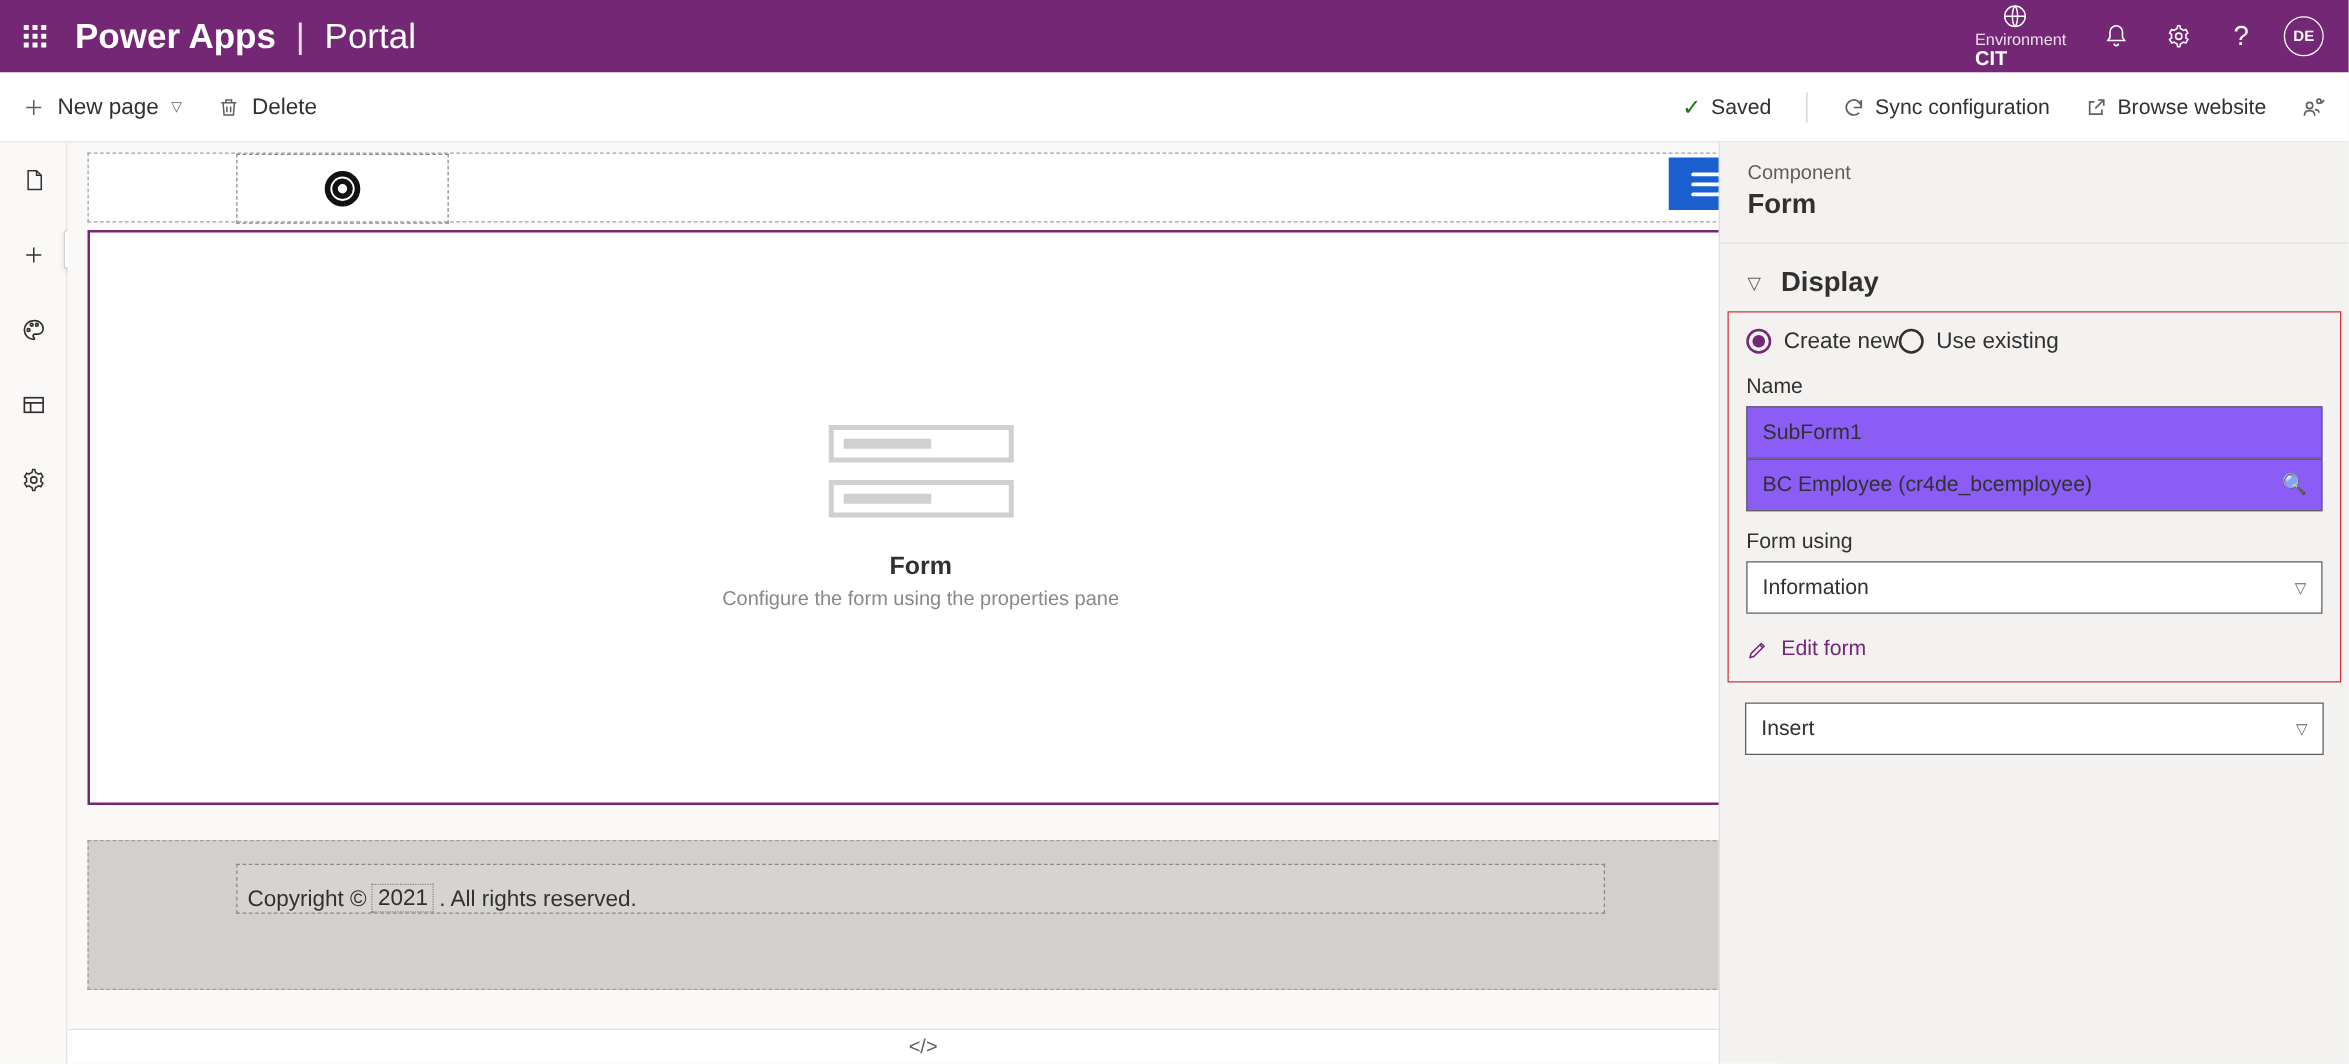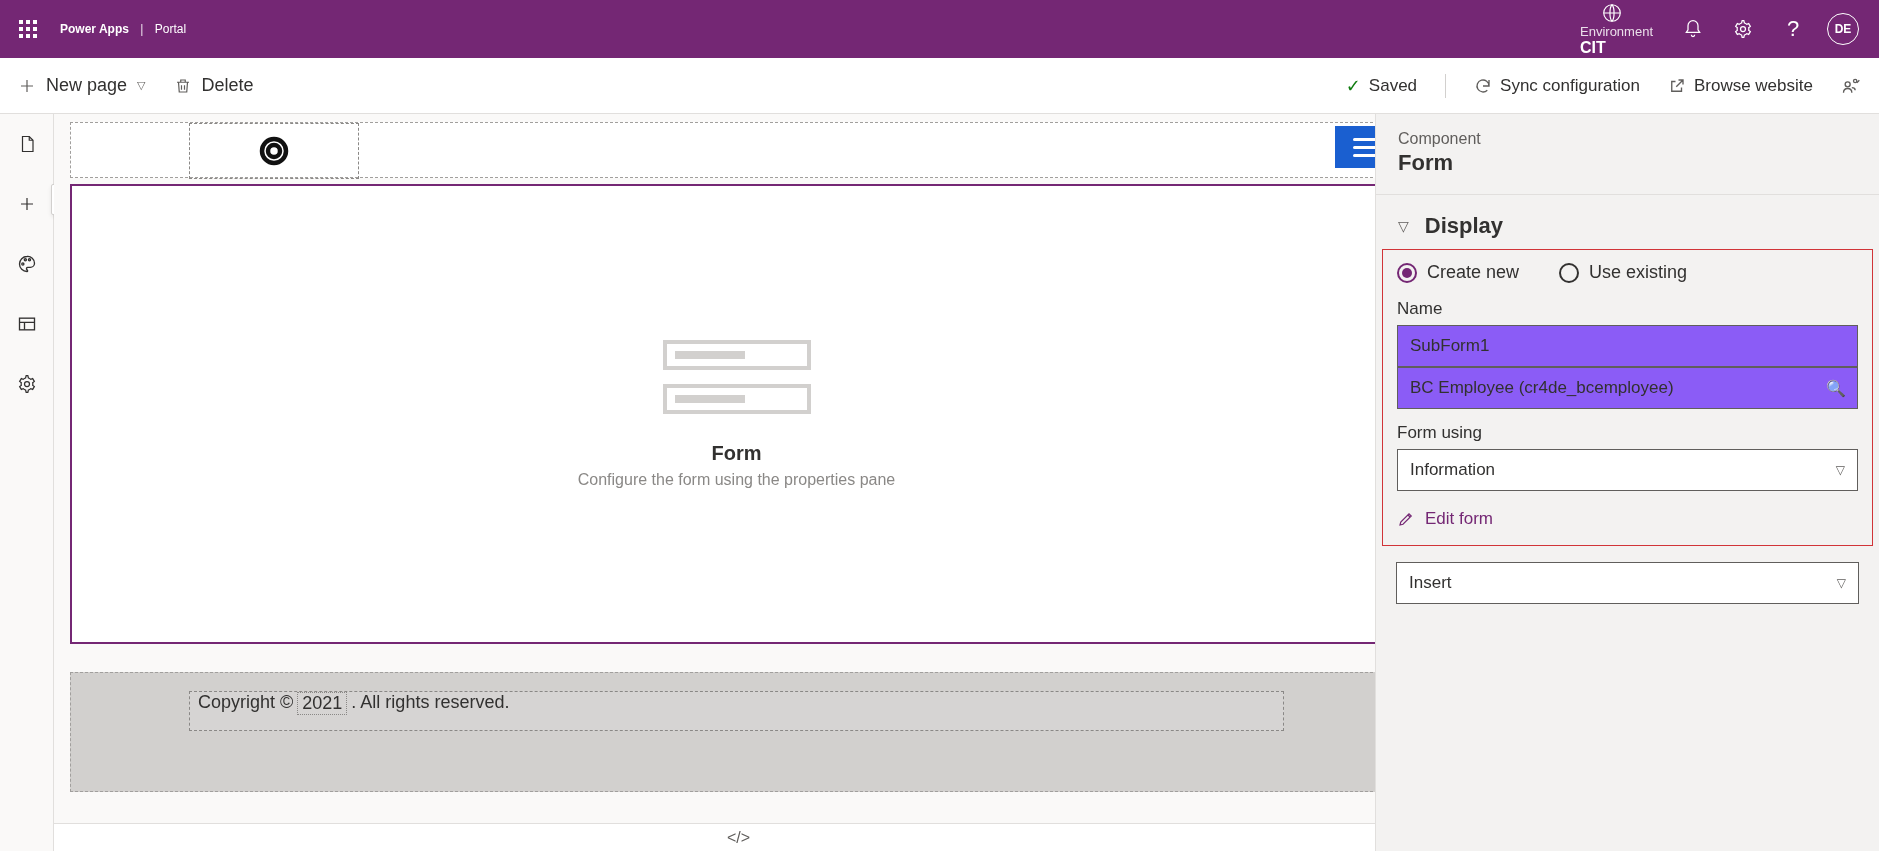--- a/index.html
+++ b/index.html
@@ -1,21 +1,21 @@
 <!DOCTYPE html>
 <html><head>
 <meta charset="utf-8">
 <style>
 * { box-sizing: border-box; margin: 0; padding: 0; font-family: "Segoe UI", sans-serif; }
 html, body { width: 1879px; height: 851px; overflow: hidden; background: #f3f2f1; }
 
 
 .topbar { height: 58px; background: #742774; color: #fff; display: flex; align-items: center; padding: 0 8px; }
 .waffle { width: 40px; height: 40px; display: flex; align-items: center; justify-content: center; cursor: pointer; }
-.app-title { font-size: 12px; font-weight: 400; margin-left: 12px; }
+.app-title { font-size: 28px; font-weight: 400; margin-left: 12px; }
 .app-title .sep { margin: 0 8px; opacity: .85; }
 .topbar-spacer { flex: 1; }
 .env-block { display: flex; align-items: center; margin-right: 24px; flex-direction: column; }
 .env-block .env-text { display: flex; flex-direction: column; margin-left: 10px; }
 .env-label { font-size: 13px; opacity: .85; }
 .env-name { font-size: 16px; font-weight: 600; }
 .topbar-icons { display: flex; align-items: center; gap: 18px; margin-right: 12px; }
 .topbar-icons .icon-btn, .avatar { width: 32px; height: 32px; display: flex; align-items: center; justify-content: center; cursor: pointer; font-size: 20px; }
 .avatar { border: 1.5px solid #fff; border-radius: 50%; font-size: 12px; font-weight:600; }
 
@@ -53,50 +53,50 @@
 
 .form-block { position:absolute; left:16px; right:476px; top:70px; height:460px; border:2px solid #742774; background:#fff; display:flex; flex-direction:column; align-items:center; justify-content:center; }
 .form-placeholder-inputs { display:flex; flex-direction:column; gap:14px; margin-bottom:28px; }
 .ph-input { width:148px; height:30px; border:4px solid #d2d0ce; background:#fff; position:relative; }
 .ph-input::after { content:""; position:absolute; left:8px; top:50%; transform:translateY(-50%); width:70px; height:8px; background:#d2d0ce; }
 .form-title { font-size:20px; font-weight:600; color:#323130; }
 .form-subtitle { font-size:16px; color:#8a8886; margin-top:6px; }
 
 
 .footer-block { position:absolute; left:16px; right:476px; top:558px; height:120px; background:#d2d0ce; border:1px dashed #a19f9d; }
-.footer-text-slot { position:absolute; left:118px; right:118px; top:18px; height:40px; border:1px dashed #8a8886; display:flex; align-items:flex-start; padding-left:8px; font-size:18px; color:#323130; background:rgba(255,255,255,.1); }
+.footer-text-slot { position:absolute; left:118px; right:118px; top:18px; height:40px; border:1px dashed #8a8886; display:flex; align-items:flex-end; padding-left:8px; font-size:18px; color:#323130; background:rgba(255,255,255,.1); }
 .footer-text-slot .year { border:1px dotted #8a8886; padding:0 4px; margin:0 4px; }
 
 
 .canvas-tool { position:absolute; left:0; right:456px; bottom:0; height:28px; display:flex; justify-content:center; align-items:center; background:#fff; border-top:1px solid #e1dfdd; color:#605e5c; font-family:Consolas,monospace; }
 
 
 .props { position:absolute; top:0; right:0; bottom:0; width:504px; background:#f3f2f1; border-left:1px solid #e1dfdd; display:flex; flex-direction:column; overflow:visible; }
 .props-header { padding:16px 22px 18px; border-bottom:1px solid #e1dfdd; }
 .props-overline { font-size:16px; color:#605e5c; }
 .props-title { font-size:22px; font-weight:600; color:#323130; margin-top:2px; }
 .section-head { display:flex; align-items:center; gap:16px; padding:18px 22px 10px; }
 .section-head .chev { font-size:14px; color:#605e5c; }
 .section-head .label { font-size:22px; font-weight:600; color:#323130; }
 
 .highlighted-block { border:1.5px solid #d13438; margin:0 6px 10px 6px; padding:12px 14px 16px; }
-.radio-row { display:flex; align-items:center; gap:40px; margin-bottom:16px; font-size:18px; color:#323130; }
+.radio-row { display:flex; align-items:center; margin-bottom:16px; font-size:18px; color:#323130; }
 .radio { display:flex; align-items:center; gap:10px; cursor:pointer; }
 .radio .outer { width:20px; height:20px; border:2px solid #323130; border-radius:50%; display:flex; align-items:center; justify-content:center; }
 .radio.selected .outer { border-color:#742774; }
 .radio.selected .outer::after { content:""; width:10px; height:10px; background:#742774; border-radius:50%; }
 
 .field-label { font-size:17px; color:#323130; margin:14px 0 6px; }
 .text-input { width:100%; height:42px; border:1px solid #605e5c; background:#8b5cf6; padding:0 12px; font-size:17px; color:#323130; }
 .lookup { position:relative; }
 .lookup .search-ic { position:absolute; right:12px; top:50%; transform:translateY(-50%); color:#605e5c; font-size:16px; }
 .select-box { width:100%; height:42px; border:1px solid #605e5c; background:#fff; padding:0 12px; font-size:17px; color:#323130; display:flex; align-items:center; justify-content:space-between; cursor:pointer; }
 .select-box .dd { color:#605e5c; font-size:12px; }
 
-.edit-link { display:flex; align-items:center; gap:10px; color:#742774; font-size:17px; margin-top:18px; cursor:pointer; }
+.edit-link { display:flex; align-items:flex-end; gap:10px; color:#742774; font-size:17px; margin-top:18px; cursor:pointer; }
 
 .mode-block { margin:6px 20px 0; }
 </style>
 </head>
 <body>
 
 <div class="topbar">
   <div class="waffle">
     <svg width="20" height="20" viewBox="0 0 20 20">
         <g fill="#fff">

